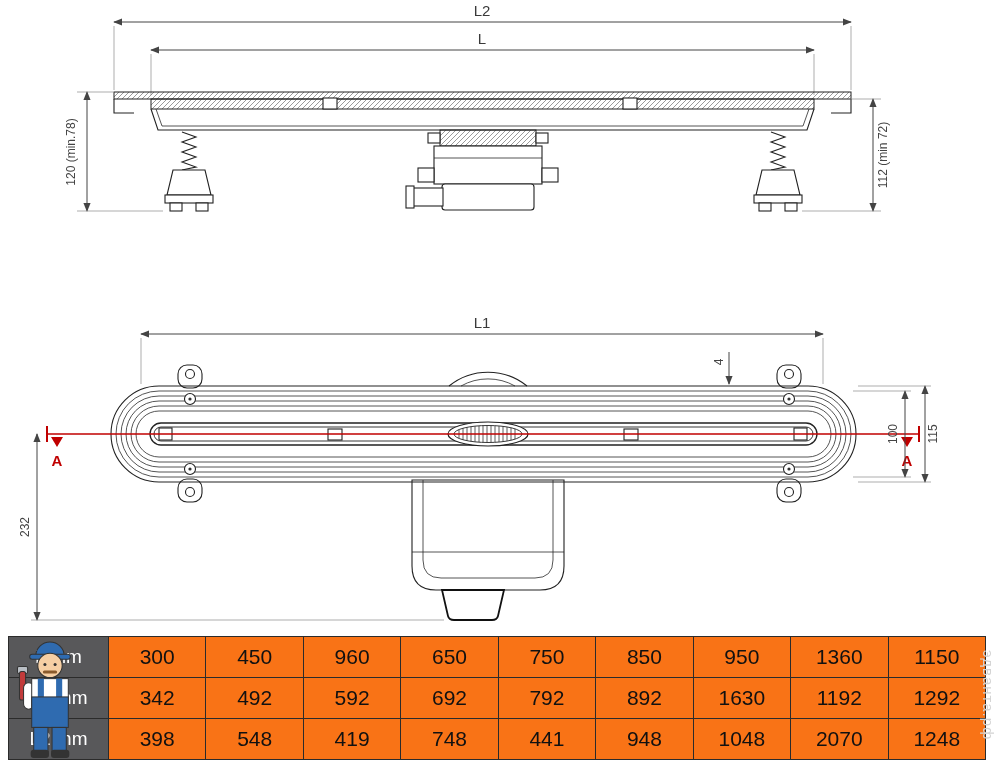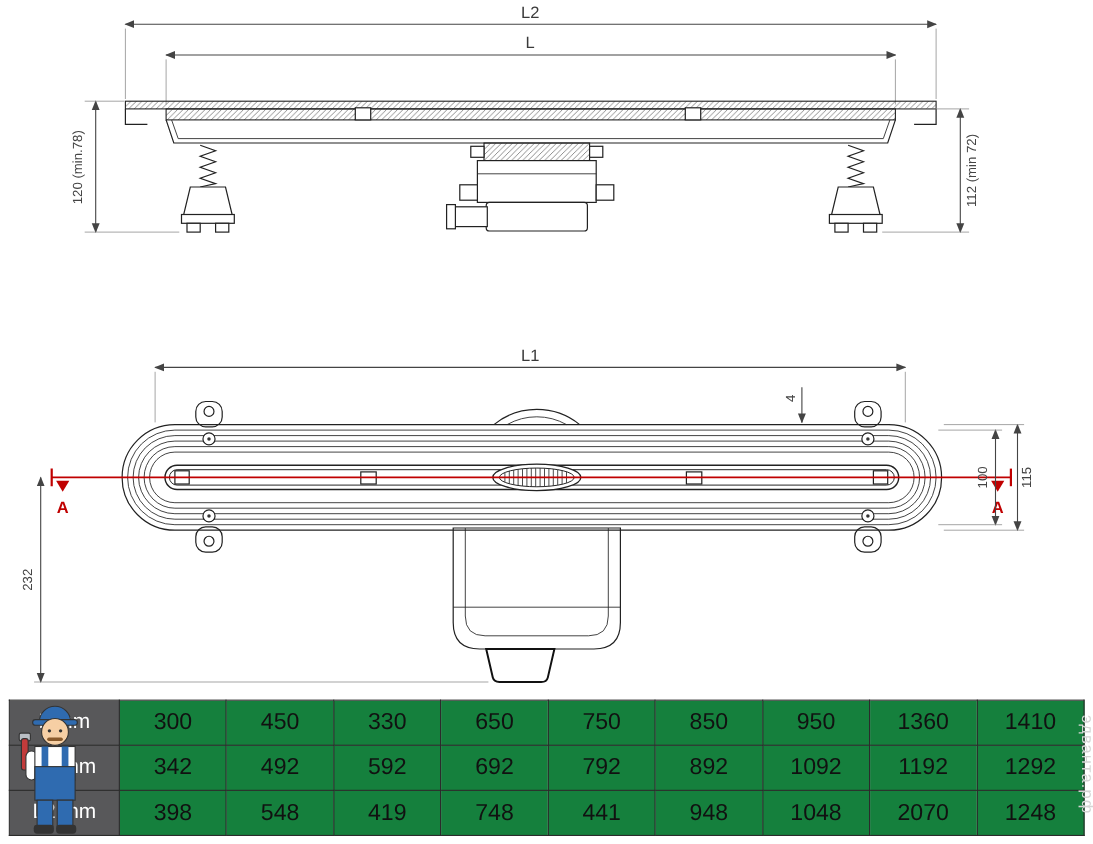--- a/index.html
+++ b/index.html
@@ -8,21 +8,21 @@
   svg text{font-family:"Liberation Sans",sans-serif;fill:#333;}
   .lbl-big{font-size:15px;fill:#3a3a3a;}
   .lbl-sm{font-size:12px;fill:#444;}
   .lbl-sec{font-size:15px;font-weight:bold;fill:#c00000;}
   .ln{stroke:#222;fill:none;stroke-width:1.1;}
   .ln-thin{stroke:#2a2a2a;fill:none;stroke-width:0.8;}
   .dim{stroke:#444;stroke-width:1;fill:none;}
   .ext{stroke:#8a8a8a;stroke-width:0.7;fill:none;}
   .whitefill{fill:#fff;stroke:#222;stroke-width:1.1;}
   table.dims{position:absolute;left:8px;top:636px;width:978px;height:124px;border-collapse:collapse;table-layout:fixed;}
-  table.dims td{border:1px solid #2b2b2b;text-align:center;vertical-align:middle;font-size:21px;color:#111;background:#15803d;}
+  table.dims td{border:1px solid #2b2b2b;text-align:center;vertical-align:middle;font-size:21px;color:#111;background:#f97316;}
   table.dims td.hdr{background:#58585a;color:#fff;font-size:19px;}
   .mascot{position:absolute;left:6px;top:640px;width:88px;height:122px;z-index:5;}
   .watermark{position:absolute;right:8px;top:650px;height:108px;color:#d4d4d4;font-size:15px;letter-spacing:1px;writing-mode:vertical-rl;z-index:4;}
 </style>
 </head>
 <body>
 
 <div class="stage">
 
   <svg width="994" height="635" viewBox="0 0 994 635">
@@ -238,37 +238,37 @@
         <col>
         <col>
         <col>
         <col>
     </colgroup>
     <tbody>
       <tr>
         <td class="hdr">L mm</td>
         <td>300</td>
         <td>450</td>
-        <td>330</td>
+        <td>960</td>
         <td>650</td>
         <td>750</td>
         <td>850</td>
         <td>950</td>
         <td>1360</td>
-        <td>1410</td>
+        <td>1150</td>
       </tr>
       <tr>
         <td class="hdr">L1 mm</td>
         <td>342</td>
         <td>492</td>
         <td>592</td>
         <td>692</td>
         <td>792</td>
         <td>892</td>
-        <td>1092</td>
+        <td>1630</td>
         <td>1192</td>
         <td>1292</td>
       </tr>
       <tr>
         <td class="hdr">L2 mm</td>
         <td>398</td>
         <td>548</td>
         <td>419</td>
         <td>748</td>
         <td>441</td>

